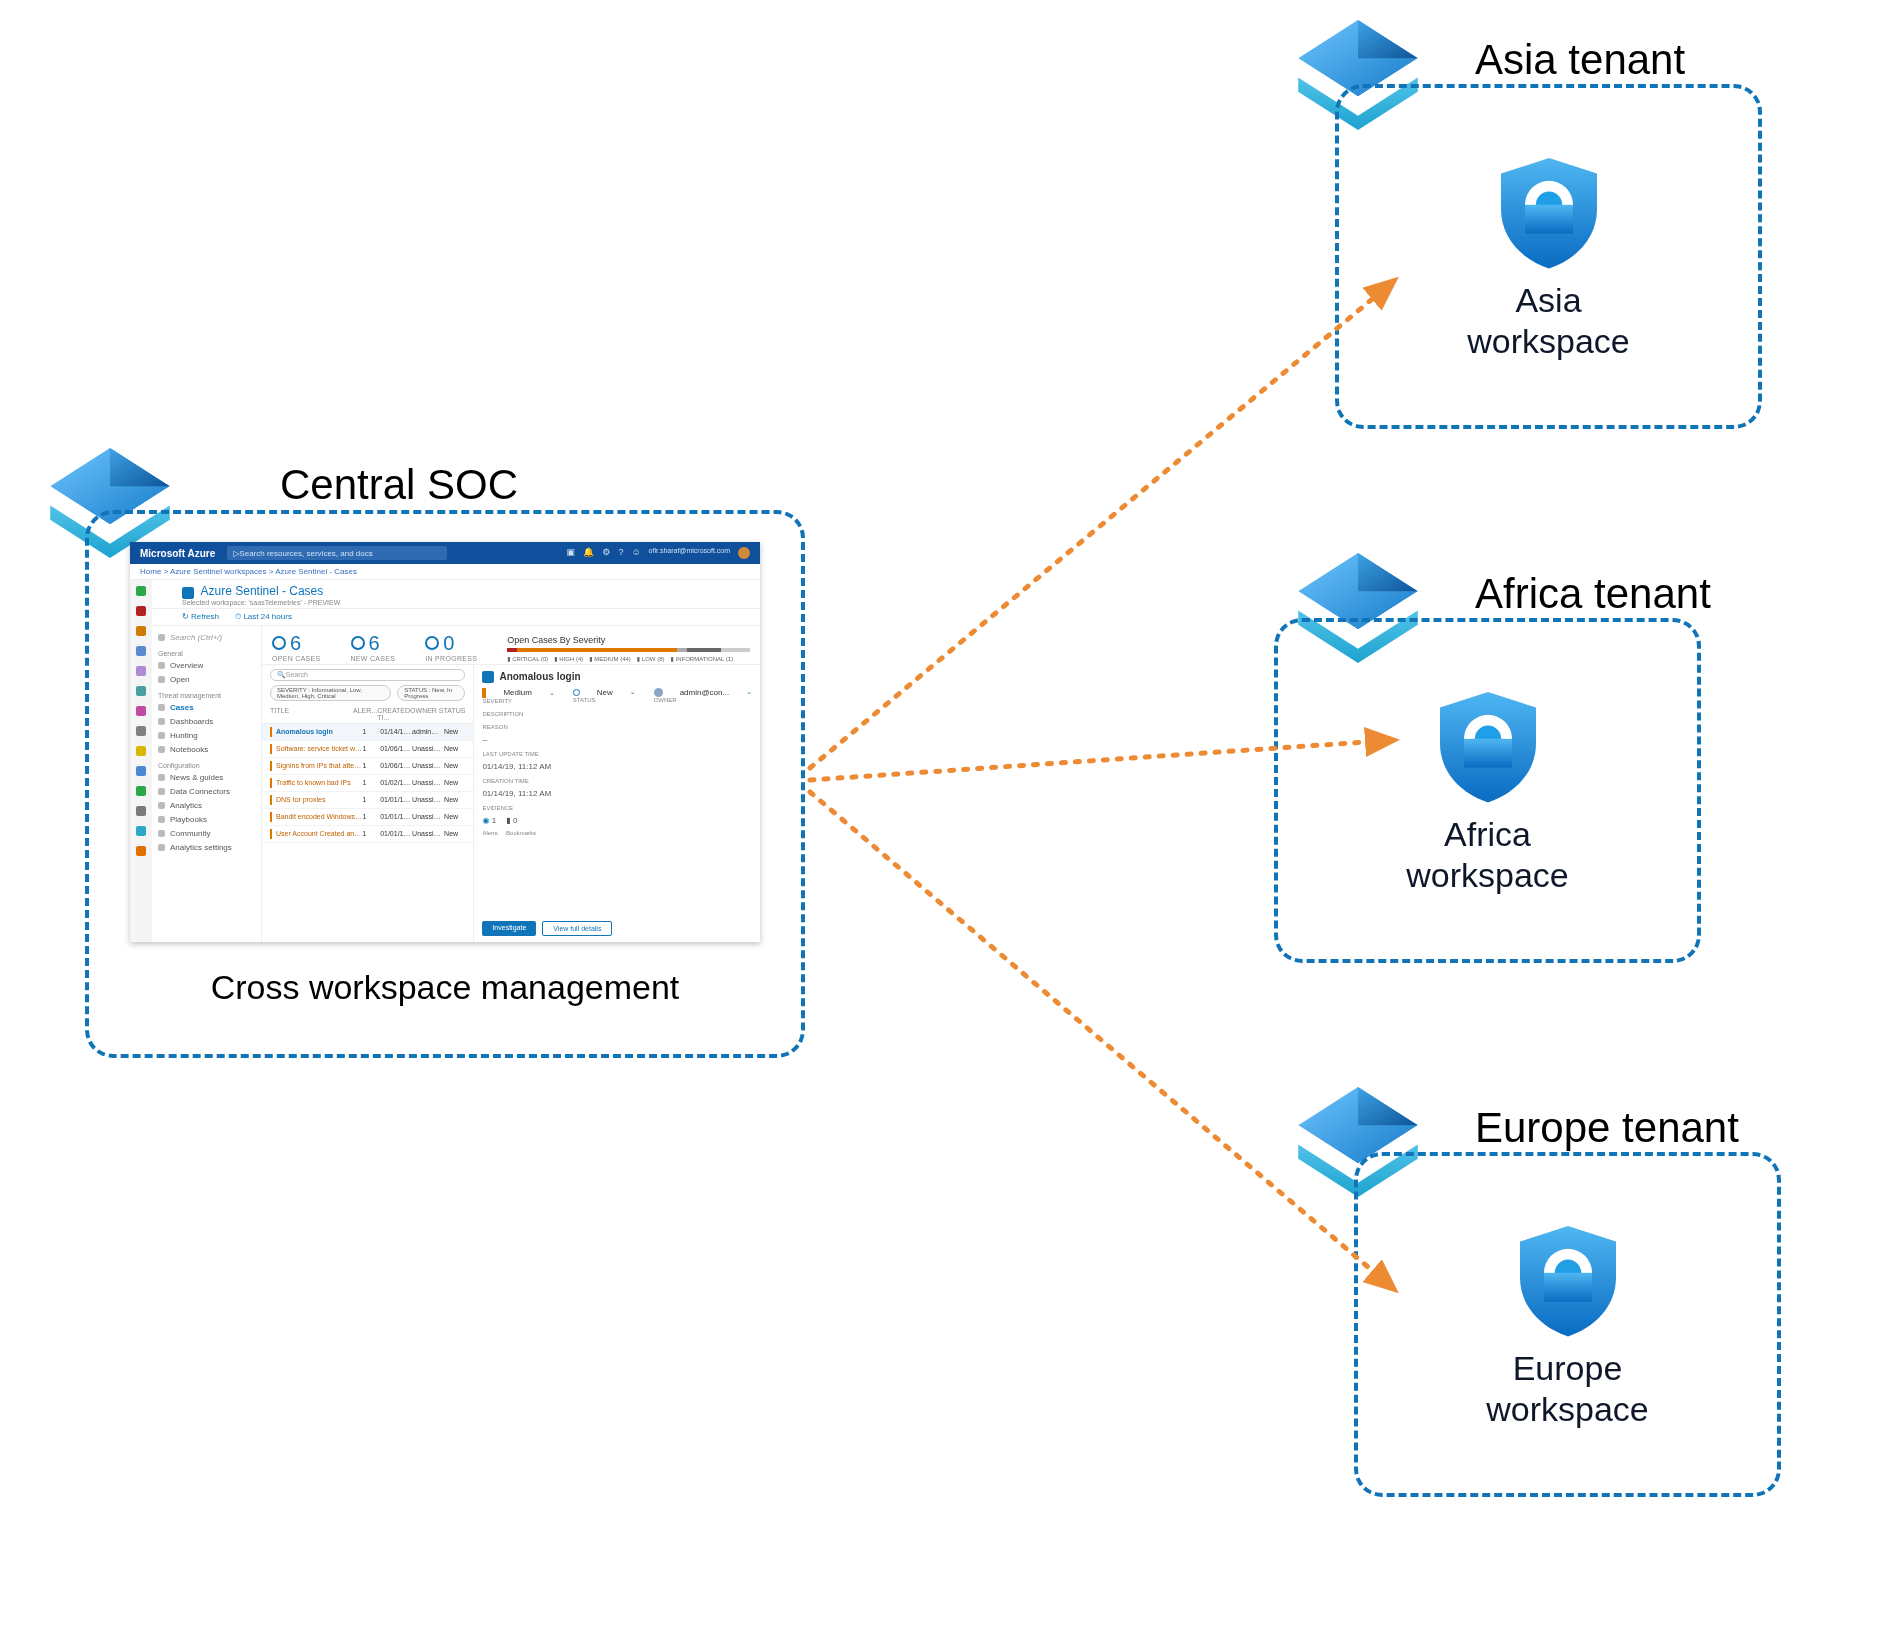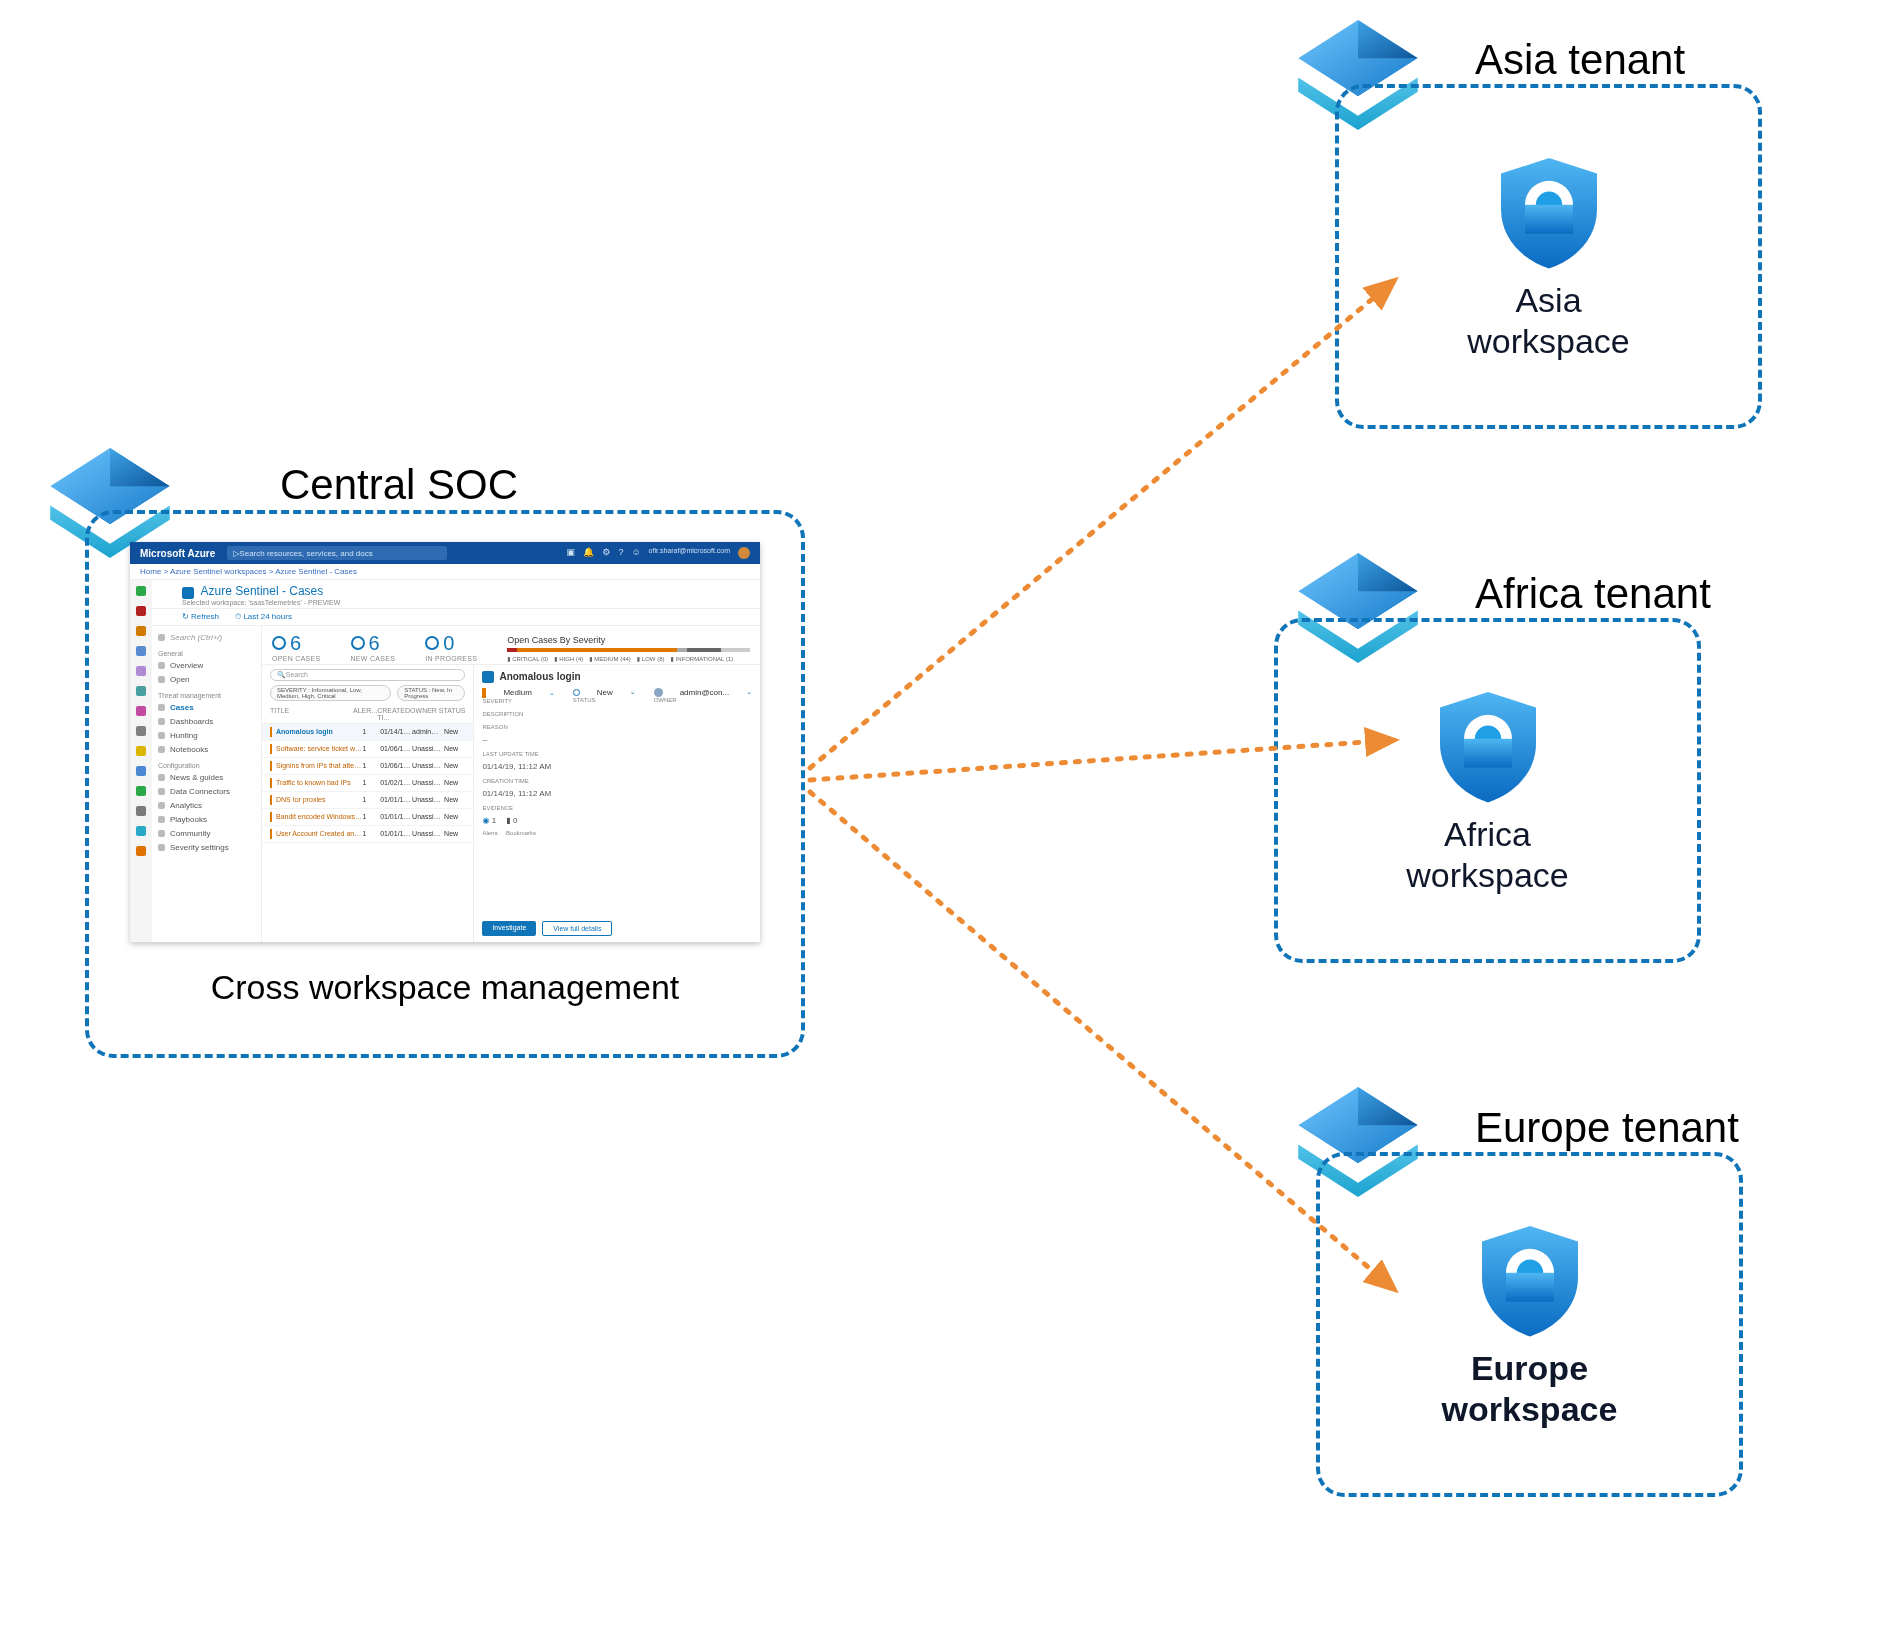--- a/index.html
+++ b/index.html
@@ -210,21 +210,21 @@
                   <div class="it">
                     <span class="dot"></span>
                     <span>Playbooks</span>
                   </div>
                   <div class="it">
                     <span class="dot"></span>
                     <span>Community</span>
                   </div>
                   <div class="it">
                     <span class="dot"></span>
-                    <span>Severity settings</span>
+                    <span>Analytics settings</span>
                   </div>
                 </div>
               <div class="db-main">
                 <div class="db-stats">
                   <div class="stat">
                     <div class="num">
                         <span class="ico"></span>
                         <span>6</span>
                       </div>
                     <div class="lbl">OPEN CASES</div>
@@ -436,21 +436,21 @@
 
   <div class="diamond-icon" style="left:1298px; top:1087px;">
     <svg viewBox="0 0 100 92">
         <polygon points="50,0 100,32 50,64 0,32" fill="url(#g1)"></polygon>
         <polygon points="50,0 100,32 50,32" fill="url(#g2)" opacity="0.9"></polygon>
         <polygon points="0,32 50,64 100,32 100,48 50,80 0,48" fill="#fff"></polygon>
         <polygon points="0,48 50,80 100,48 100,60 50,92 0,60" fill="url(#g3)"></polygon>
       </svg>
   </div>
   <div class="title" style="left:1475px; top:1104px;">Europe tenant</div>
-  <div class="dashed-box" style="left:1316px; top:1152px; width:427px; height:345px;font-weight:bold;">
+  <div class="dashed-box" style="left:1354px; top:1152px; width:427px; height:345px;">
     <div class="tenant-inner">
       <div class="shield-icon">
         <svg viewBox="0 0 100 100">
             <path d="M50 5 L90 18 V48 C90 72 72 90 50 97 C28 90 10 72 10 48 V18 Z" fill="url(#sh1)"></path>
             <circle cx="50" cy="44" r="20" fill="#fff"></circle>
             <circle cx="50" cy="44" r="11" fill="#1e9fe6"></circle>
             <rect x="30" y="44" width="40" height="24" fill="url(#sh1)"></rect>
           </svg>
       </div>
       <div class="tenant-label"><span>Europe</span><br><span>workspace</span></div>

